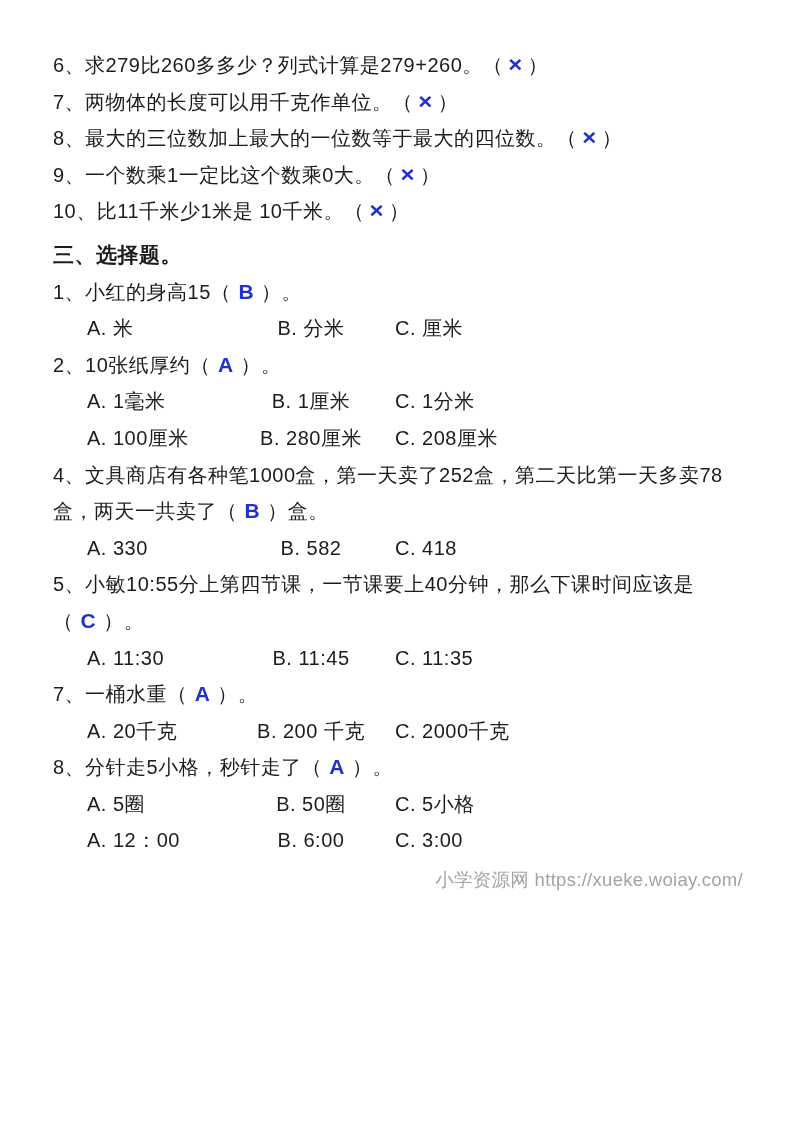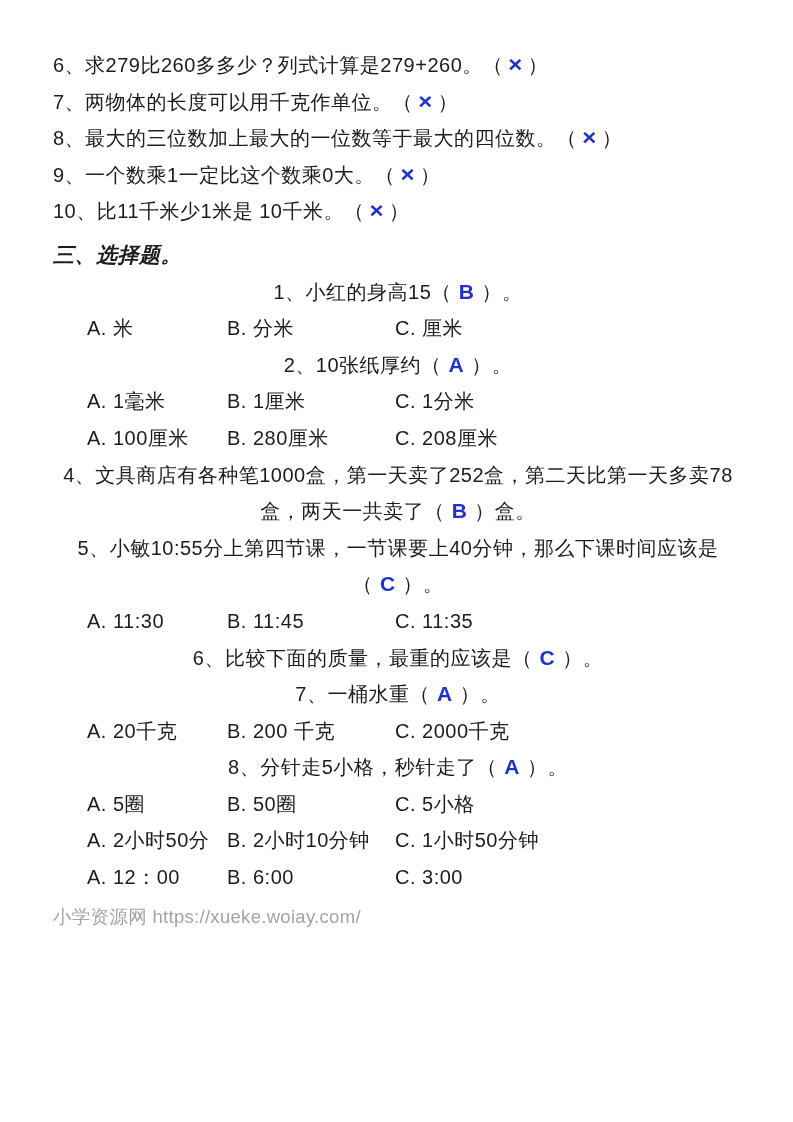--- a/index.html
+++ b/index.html
@@ -39,34 +39,33 @@
     transform: scaleY(0.92);
   }
   .q .answer {
     font-size: 21px;
     margin: 0 7px;
   }
   .section-title {
     font-weight: bold;
     margin-top: 7px;
     font-size: 21px;
-    font-style: italic;
   }
-  .q { margin-top: 0; text-align: center; }
+  .q { margin-top: 0; }
   .opts {
     padding-left: 34px; 
   }
   .opt {
     display: inline-block;
   }
   .opt-a { min-width: 140px; }
-  .opt-b { min-width: 168px; }
+  .opt-b { min-width: 168px; text-align: center; }
   .footer {
     margin-top: 3px;
-    text-align: left;
+    text-align: right;
     font-size: 18.5px;
     color: var(--footer, #a3a3a3);
     letter-spacing: 0.3px;
   }
 </style>
 </head>
 <body>
 
 <div class="page">
 
@@ -83,32 +82,31 @@
 
     <p class="line q"><span>1、小红的身高15（</span><span class="answer">B</span><span>）。</span></p>
     <p class="line opts"><span class="opt opt-a">A. 米</span><span class="opt opt-b">B. 分米</span><span class="opt opt-c">C. 厘米</span></p>
 
     <p class="line q"><span>2、10张纸厚约（</span><span class="answer">A</span><span>）。</span></p>
     <p class="line opts"><span class="opt opt-a">A. 1毫米</span><span class="opt opt-b">B. 1厘米</span><span class="opt opt-c">C. 1分米</span></p>
 
     <p class="line opts"><span class="opt opt-a">A. 100厘米</span><span class="opt opt-b">B. 280厘米</span><span class="opt opt-c">C. 208厘米</span></p>
 
     <p class="line q"><span>4、文具商店有各种笔1000盒，第一天卖了252盒，第二天比第一天多卖78盒，两天一共卖了（</span><span class="answer">B</span><span>）盒。</span></p>
+    <p class="line opts"><span class="opt opt-a">A. 330</span><span class="opt opt-b">B. 582</span><span class="opt opt-c">C. 418</span></p>
 
     <p class="line q"><span>5、小敏10:55分上第四节课，一节课要上40分钟，那么下课时间应该是（</span><span class="answer">C</span><span>）。</span></p>
     <p class="line opts"><span class="opt opt-a">A. 11:30</span><span class="opt opt-b">B. 11:45</span><span class="opt opt-c">C. 11:35</span></p>
 
-    <p class="line q"><span>6、比较下面的质量，最重的应该是（</span><span class="answer">C</span><span>）。</span></p>
 
     <p class="line q"><span>7、一桶水重（</span><span class="answer">A</span><span>）。</span></p>
     <p class="line opts"><span class="opt opt-a">A. 20千克</span><span class="opt opt-b">B. 200 千克</span><span class="opt opt-c">C. 2000千克</span></p>
 
     <p class="line q"><span>8、分针走5小格，秒针走了（</span><span class="answer">A</span><span>）。</span></p>
     <p class="line opts"><span class="opt opt-a">A. 5圈</span><span class="opt opt-b">B. 50圈</span><span class="opt opt-c">C. 5小格</span></p>
 
-    <p class="line opts"><span class="opt opt-a">A. 2小时50分</span><span class="opt opt-b">B. 2小时10分钟</span><span class="opt opt-c">C. 1小时50分钟</span></p>
 
     <p class="line opts"><span class="opt opt-a">A. 12：00</span><span class="opt opt-b">B. 6:00</span><span class="opt opt-c">C. 3:00</span></p>
   </div>
 
   <p class="line footer"><span>小学资源网 https://xueke.woiay.com/</span></p>
 
 </div>
 
 </body></html>

